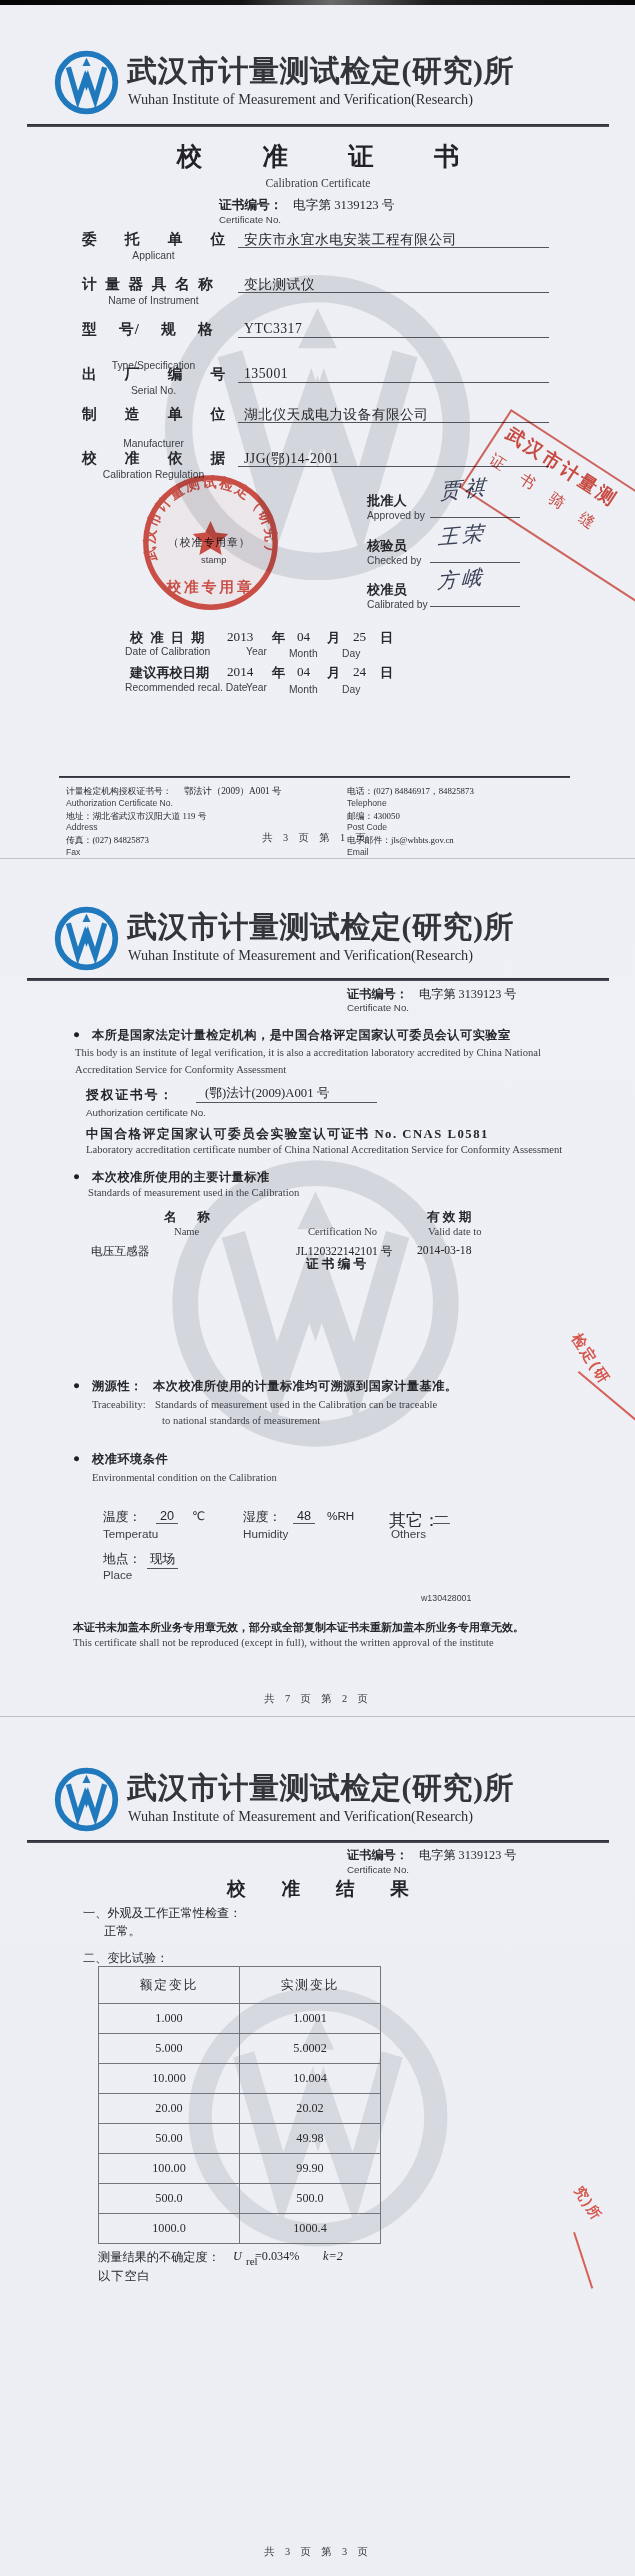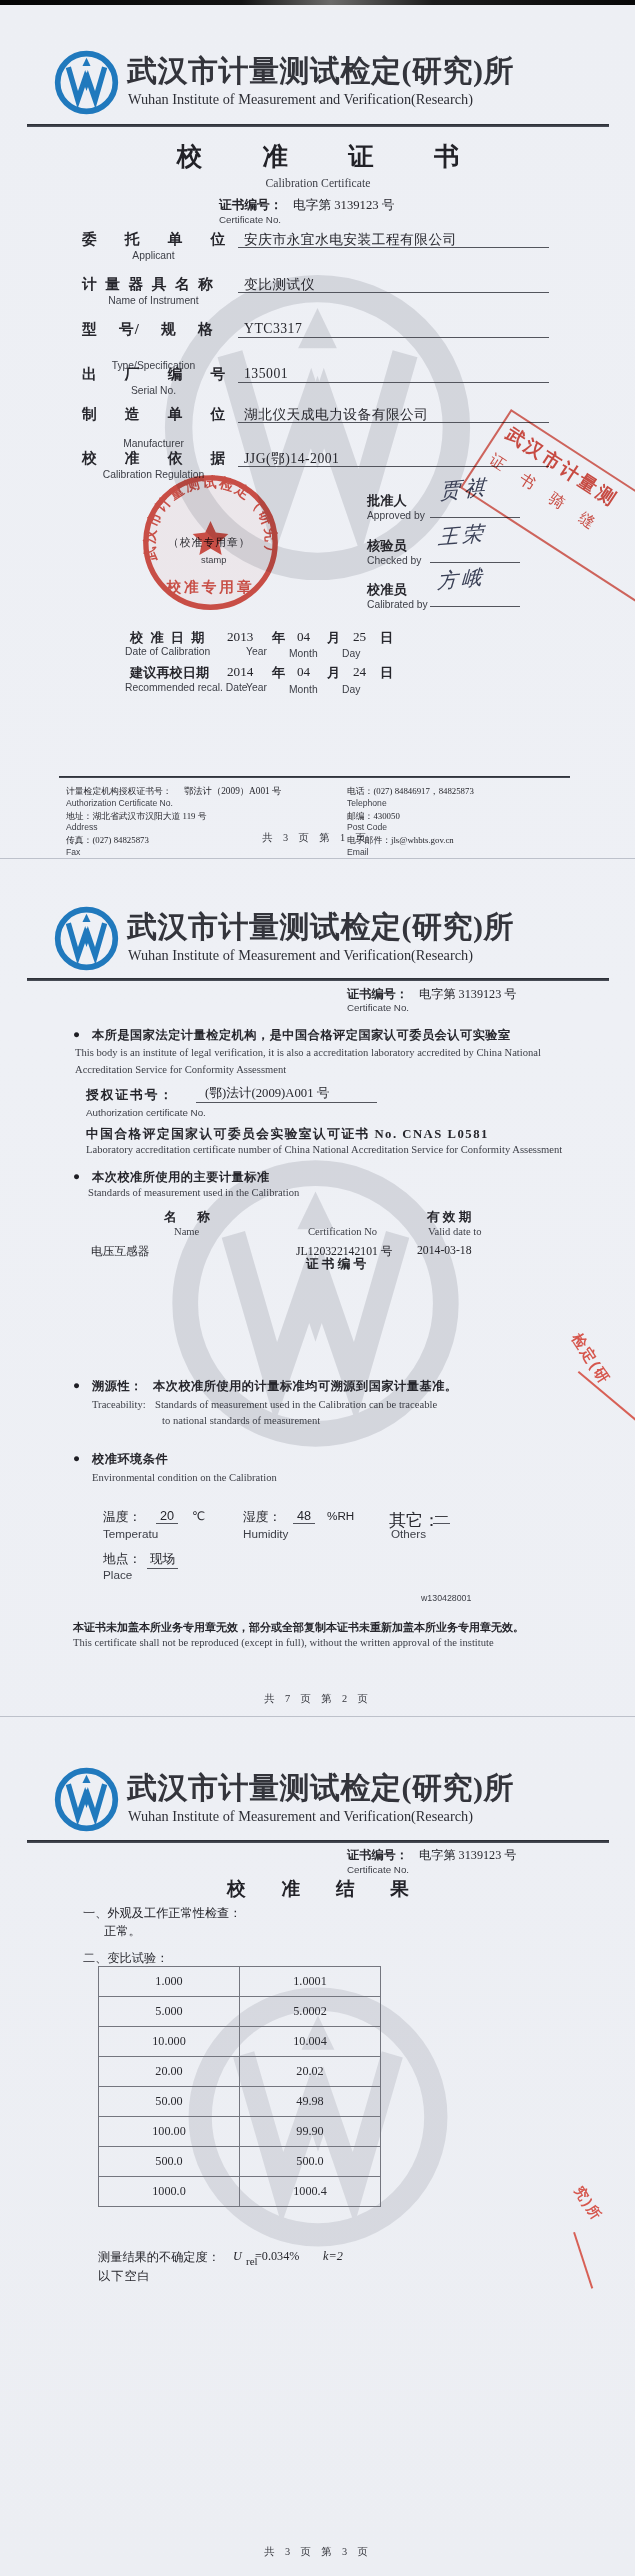--- a/index.html
+++ b/index.html
@@ -275,20 +275,24 @@
   <div class="abs en sans" style="left:347px;top:1864px;font-size:9.8px">Certificate No.</div>
 
   <div class="abs b" style="left:0;top:1876px;width:636px;text-align:center;font-size:18.6px;letter-spacing:15.6px;padding-left:15.6px;color:#222228">校 准 结 果</div>
 
   <div class="abs" style="left:83px;top:1905px;font-size:12.2px">一、外观及工作正常性检查：</div>
   <div class="abs" style="left:104px;top:1923px;font-size:12.2px">正常。</div>
   <div class="abs" style="left:83px;top:1950px;font-size:12.2px">二、变比试验：</div>
 
   <table class="ratio abs" style="left:98px;top:1966px">
     <tbody>
+      <tr class="hd">
+        <td>额定变比</td>
+        <td>实测变比</td>
+      </tr>
       <tr>
           <td>1.000</td>
           <td>1.0001</td>
         </tr>
       <tr>
           <td>5.000</td>
           <td>5.0002</td>
         </tr>
       <tr>
           <td>10.000</td>

